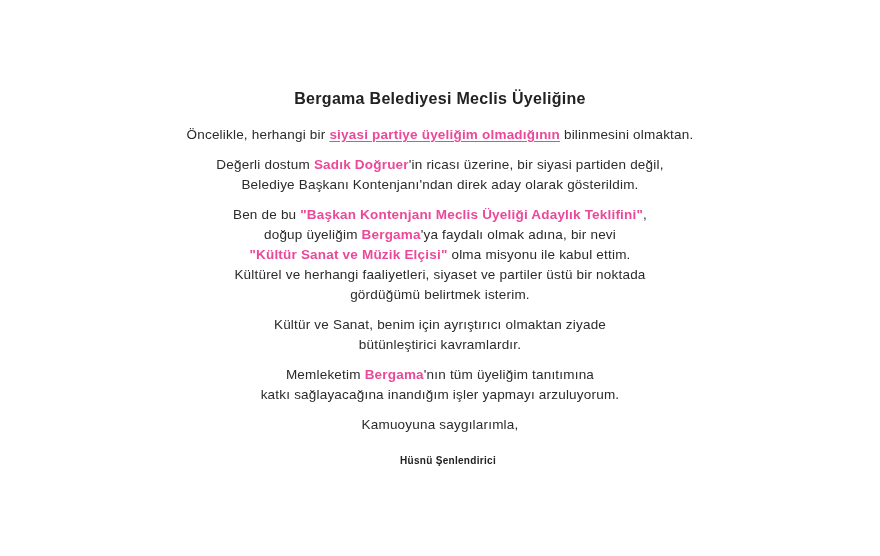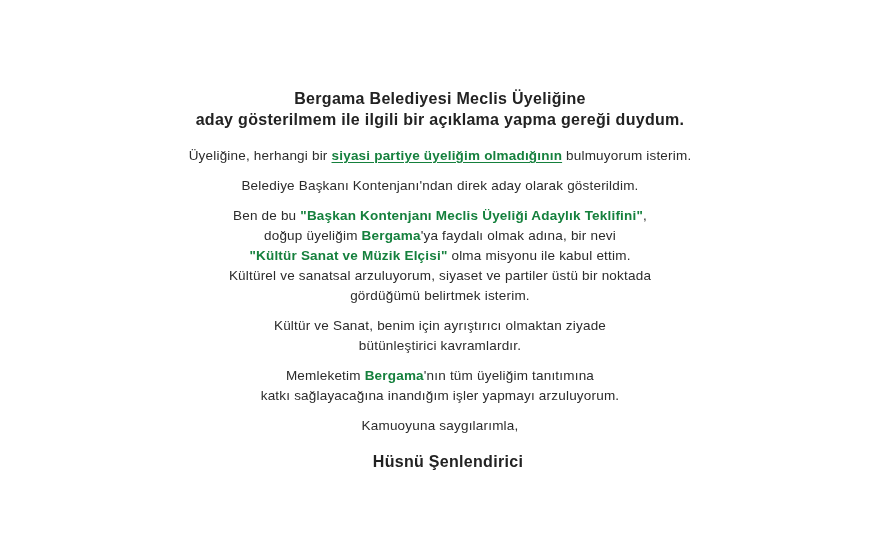--- a/index.html
+++ b/index.html
@@ -36,55 +36,55 @@
   .title .line { display: block; }
   .para {
     font-size: 13.5px;
     line-height: 20px;
     letter-spacing: 0.2px;
     margin: 0 0 10px 0;
     font-weight: normal;
     color: #2b2b2b;
   }
   .para .line { display: block; }
-  .seg.b { font-weight: bold; color: #15803d; }
+  .seg.b { font-weight: bold; color: #ec4899; }
   .seg.u { text-decoration: underline; text-underline-offset: 2px; }
   .closing {
     margin-bottom: 0;
   }
   .signature {
     margin: 16px 0 0 16px;
-    font-size: 16px;
+    font-size: 10px;
     line-height: 20px;
     letter-spacing: 0.3px;
     font-weight: bold;
     color: #222222;
     text-align: right;
   }
 </style>
 </head>
 <body>
 
 <div class="page">
   <h1 class="title">
       <span class="line">Bergama Belediyesi Meclis Üyeliğine</span>
-      <span class="line">aday gösterilmem ile ilgili bir açıklama yapma gereği duydum.</span>
     </h1>
   <div class="body-paragraphs">
       <p class="para">
-        <span class="line"><span class="seg">Üyeliğine, herhangi bir </span><span class="seg b u">siyasi partiye üyeliğim olmadığının</span><span class="seg"> bulmuyorum isterim.</span></span>
+        <span class="line"><span class="seg">Öncelikle, herhangi bir </span><span class="seg b u">siyasi partiye üyeliğim olmadığının</span><span class="seg"> bilinmesini olmaktan.</span></span>
       </p>
       <p class="para">
+        <span class="line"><span class="seg">Değerli dostum </span><span class="seg b">Sadık Doğruer</span><span class="seg">'in ricası üzerine, bir siyasi partiden değil,</span></span>
         <span class="line"><span class="seg">Belediye Başkanı Kontenjanı'ndan direk aday olarak gösterildim.</span></span>
       </p>
       <p class="para">
         <span class="line"><span class="seg">Ben de bu </span><span class="seg b">"Başkan Kontenjanı Meclis Üyeliği Adaylık Teklifini"</span><span class="seg">,</span></span>
         <span class="line"><span class="seg">doğup üyeliğim </span><span class="seg b">Bergama</span><span class="seg">'ya faydalı olmak adına, bir nevi</span></span>
         <span class="line"><span class="seg b">"Kültür Sanat ve Müzik Elçisi"</span><span class="seg"> olma misyonu ile kabul ettim.</span></span>
-        <span class="line"><span class="seg">Kültürel ve sanatsal arzuluyorum, siyaset ve partiler üstü bir noktada</span></span>
+        <span class="line"><span class="seg">Kültürel ve herhangi faaliyetleri, siyaset ve partiler üstü bir noktada</span></span>
         <span class="line"><span class="seg">gördüğümü belirtmek isterim.</span></span>
       </p>
       <p class="para">
         <span class="line"><span class="seg">Kültür ve Sanat, benim için ayrıştırıcı olmaktan ziyade</span></span>
         <span class="line"><span class="seg">bütünleştirici kavramlardır.</span></span>
       </p>
       <p class="para">
         <span class="line"><span class="seg">Memleketim </span><span class="seg b">Bergama</span><span class="seg">'nın tüm üyeliğim tanıtımına</span></span>
         <span class="line"><span class="seg">katkı sağlayacağına inandığım işler yapmayı arzuluyorum.</span></span>
       </p>

